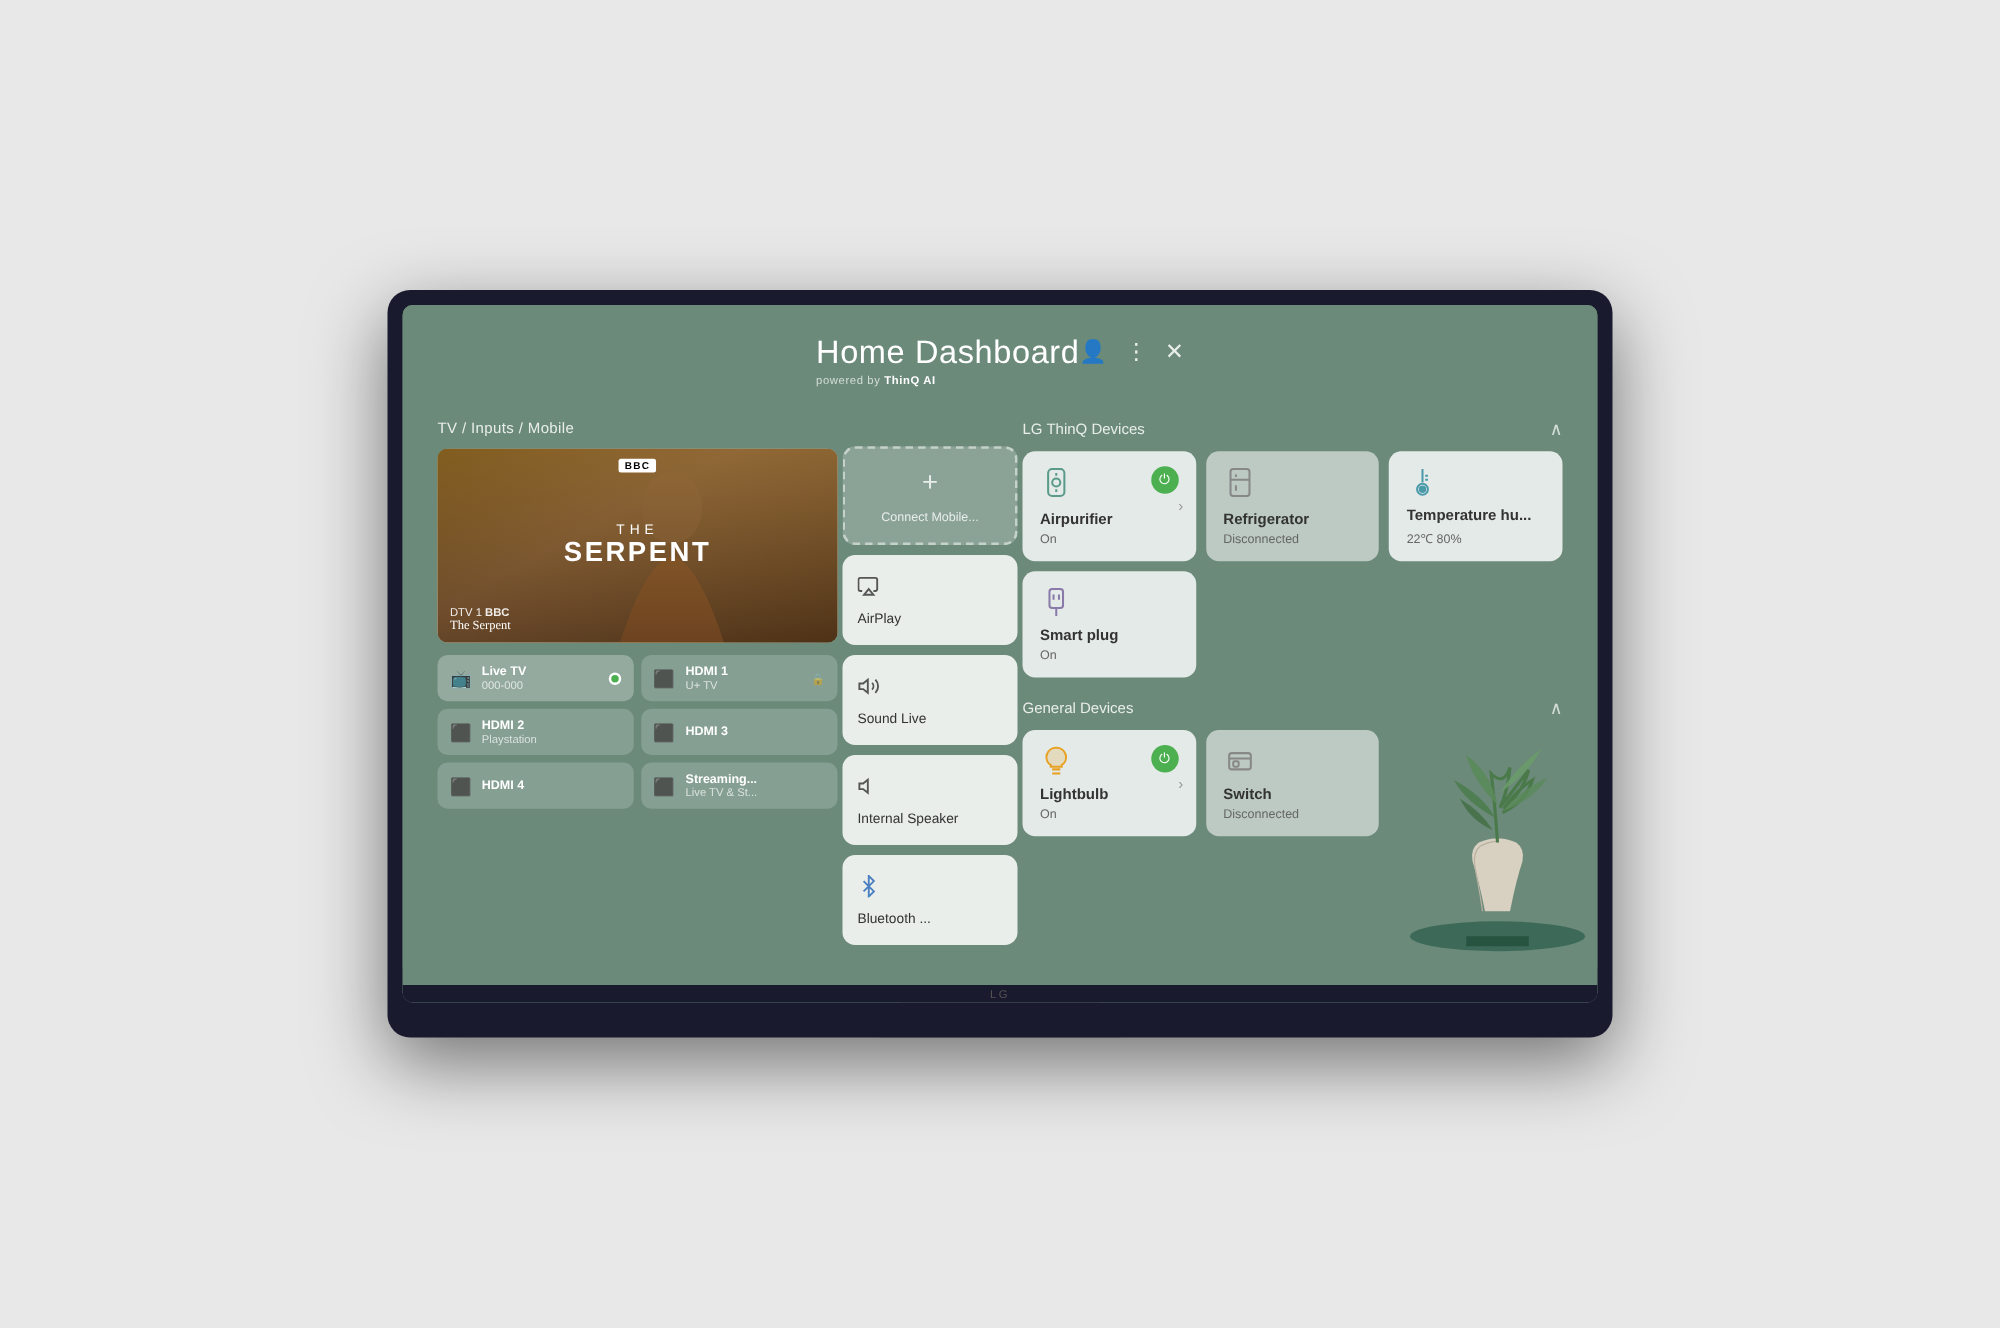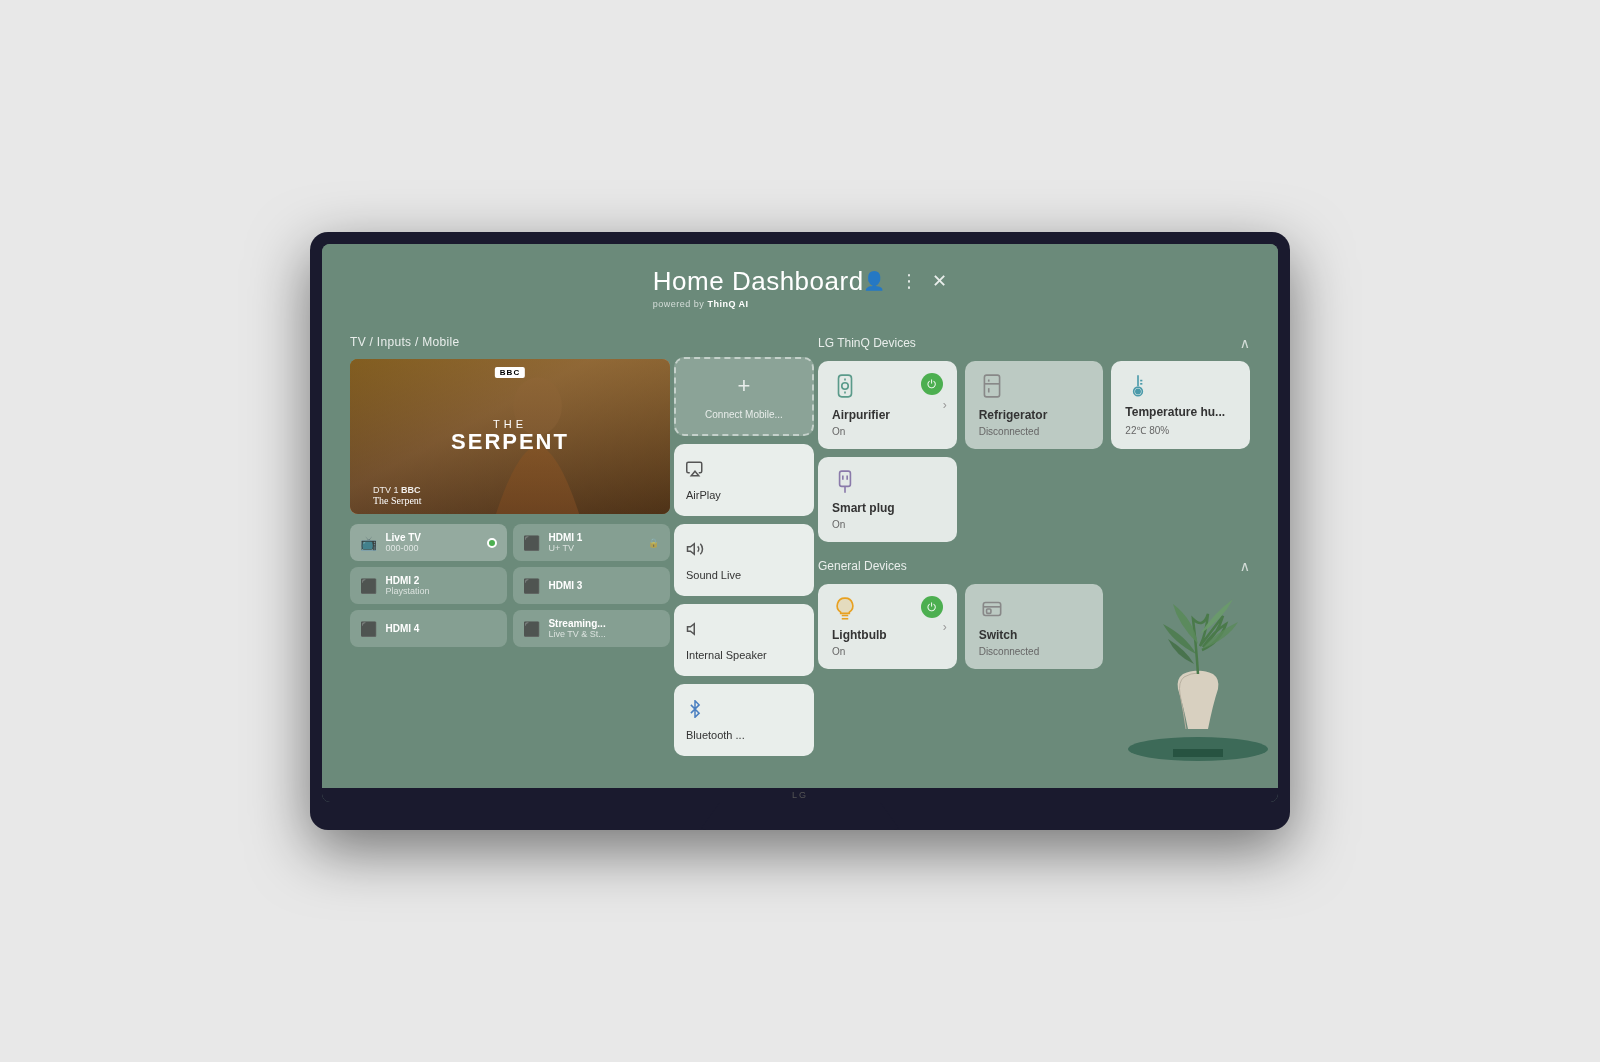--- a/index.html
+++ b/index.html
@@ -151,21 +151,21 @@
       color: #000;
       font-size: 8px;
       font-weight: 700;
       padding: 1px 5px;
       border-radius: 2px;
       letter-spacing: 1px;
     }
     .channel-info {
       position: absolute;
       bottom: 8px;
-      left: 23px;
+      left: 10px;
     }
     .channel-name { font-size: 9px; color: rgba(255,255,255,0.9); }
     .channel-name span { font-weight: 700; }
     .show-name-small { font-size: 10px; color: #fff; font-weight: 500; font-family: Liberation Serif, serif; }
 
     
     .input-grid {
       display: grid;
       grid-template-columns: 1fr 1fr;
       gap: 6px;

